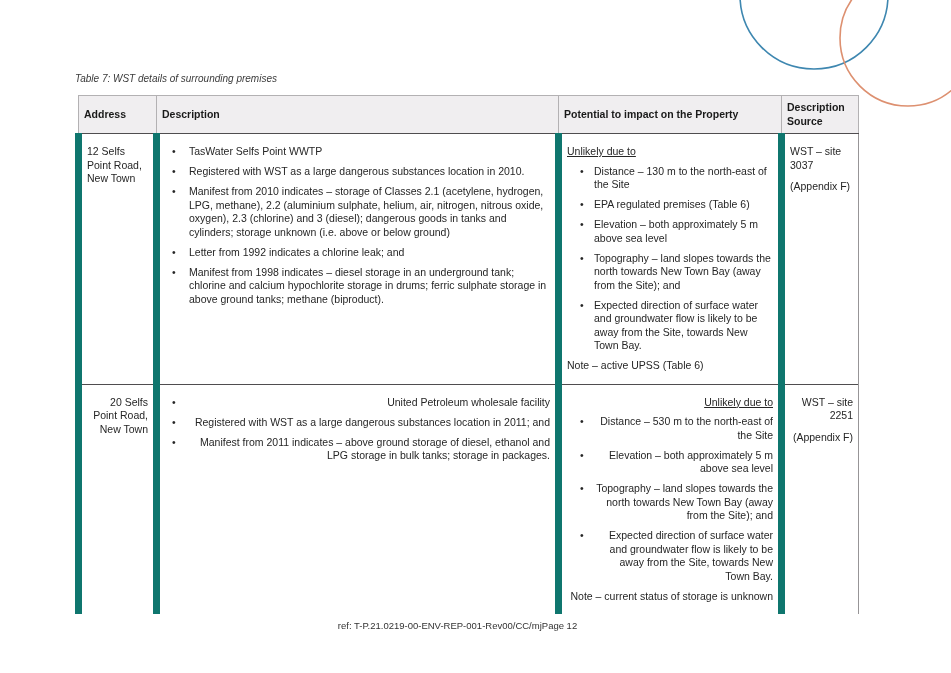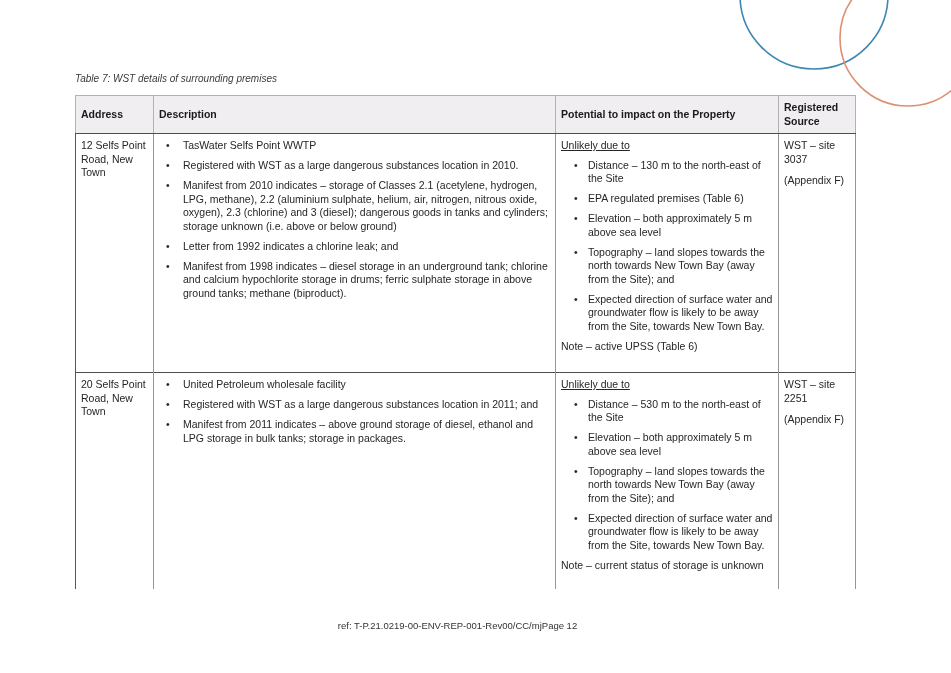--- a/index.html
+++ b/index.html
@@ -47,22 +47,22 @@
     padding: 5px 5px;
     border-top: 1px solid #b3b1b3;
     border-left: 1px solid #b3b1b3;
     border-right: 1px solid #b3b1b3;
     border-bottom: 1.5px solid #4f4d4f;
     color: #1a1a1a;
     height: 38px;
   }
   table.premises td {
     vertical-align: top;
-    padding: 5px 5px;
-    border-left: 1px solid #0f766e;
+    padding: 11px 5px;
+    border-left: 7px solid #0f766e;
     border-right: 1px solid #979597;
   }
   tr.body-row + tr.body-row td { border-top: 1px solid #4f4d4f; }
 
   .col-address { width: 78px; }
   .col-desc    { width: 402px; }
   .col-impact  { width: 223px; }
   .col-source  { width: 77px; }
 
   ul.bullets { margin: 0; padding: 0; list-style: none; }
@@ -104,21 +104,21 @@
       <col class="col-address">
         <col class="col-desc">
         <col class="col-impact">
         <col class="col-source">
     </colgroup>
     <thead>
       <tr>
         <th>Address</th>
         <th>Description</th>
         <th>Potential to impact on the Property</th>
-        <th>Registered Source</th>
+        <th>Description Source</th>
       </tr>
     </thead>
     <tbody>
       <tr class="body-row" style="height:239px;">
         <td>12 Selfs Point Road, New Town</td>
         <td>
           <ul class="bullets desc-bullets">
               <li>TasWater Selfs Point WWTP</li>
               <li>Registered with WST as a large dangerous substances location in 2010.</li>
               <li>Manifest from 2010 indicates – storage of Classes 2.1 (acetylene, hydrogen, LPG, methane), 2.2 (aluminium sulphate, helium, air, nitrogen, nitrous oxide, oxygen), 2.3 (chlorine) and 3 (diesel); dangerous goods in tanks and cylinders; storage unknown (i.e. above or below ground)</li>
@@ -135,21 +135,21 @@
               <li>Topography – land slopes towards the north towards New Town Bay (away from the Site); and</li>
               <li>Expected direction of surface water and groundwater flow is likely to be away from the Site, towards New Town Bay.</li>
             </ul>
           <p class="impact-note">Note – active UPSS (Table 6)</p>
         </td>
         <td class="source-cell">
           <p>WST – site 3037</p>
           <p class="appendix">(Appendix F)</p>
         </td>
       </tr>
-      <tr class="body-row" style="height:216px;">
+      <tr class="body-row" style="height:216px;text-align:right;">
         <td>20 Selfs Point Road, New Town</td>
         <td>
           <ul class="bullets desc-bullets">
               <li>United Petroleum wholesale facility</li>
               <li>Registered with WST as a large dangerous substances location in 2011; and</li>
               <li>Manifest from 2011 indicates – above ground storage of diesel, ethanol and LPG storage in bulk tanks; storage in packages.</li>
             </ul>
         </td>
         <td>
           <p class="impact-intro">Unlikely due to</p>

